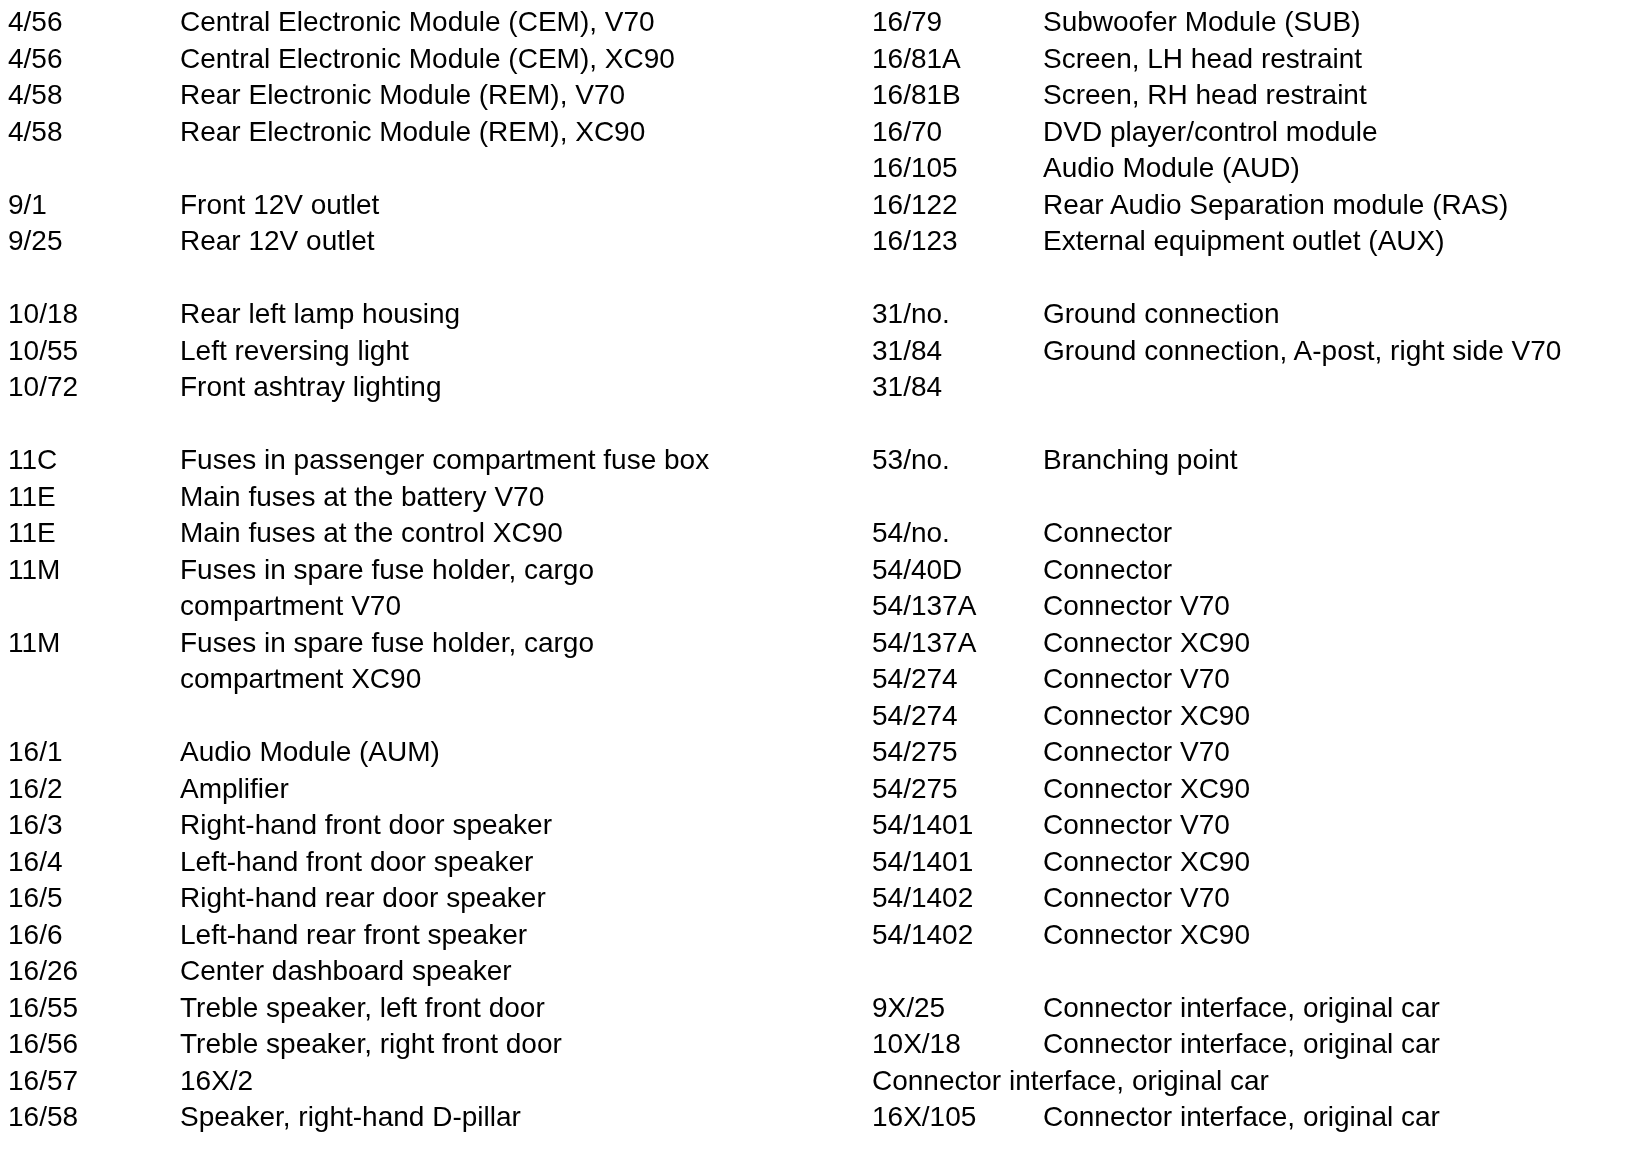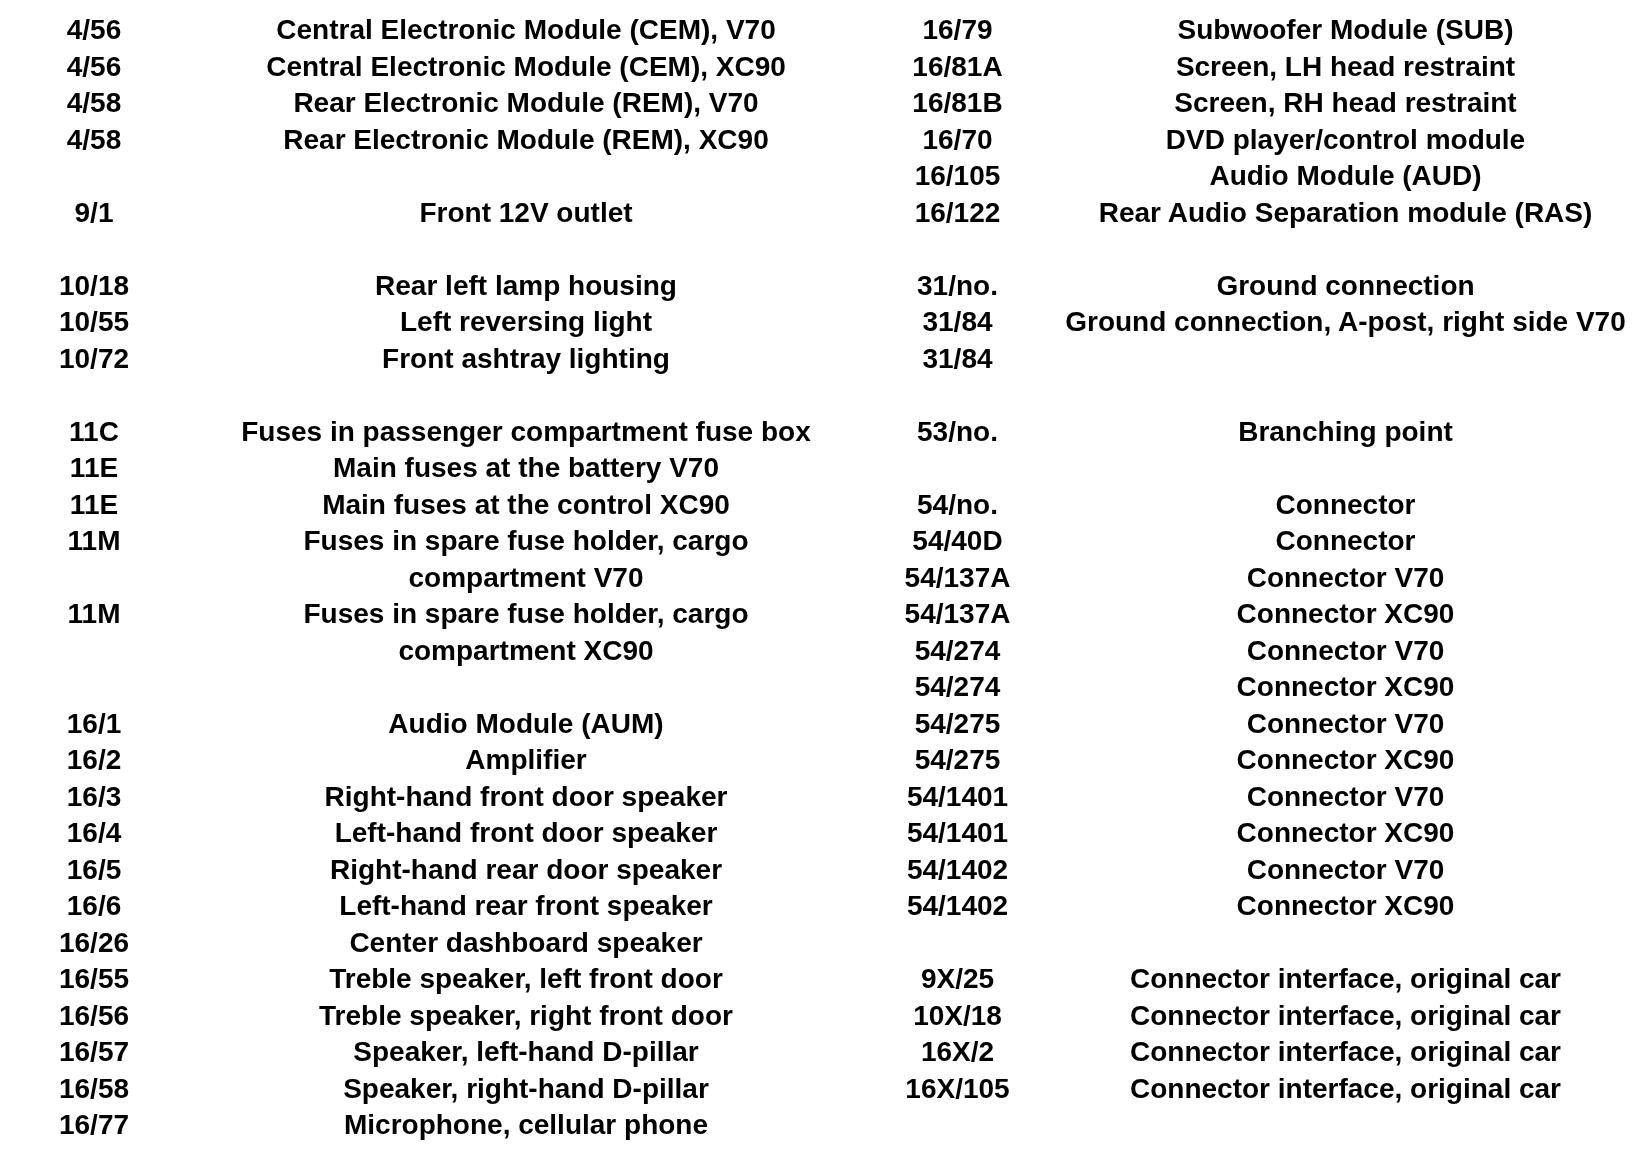--- a/index.html
+++ b/index.html
@@ -2,25 +2,24 @@
 <html><head>
 <meta charset="utf-8">
 <style>
   * { box-sizing: border-box; }
   html, body { margin: 0; padding: 0; }
   .page {
     position: relative;
     width: 1648px;
     height: 1172px;
     overflow: hidden;
-    padding: 12px 0 0 8px;
+    padding: 4px 0 0 8px;
     font-family: "Liberation Sans", "DejaVu Sans", sans-serif;
     font-size: 28px;
-    font-weight: 700;
-    text-align: center;
+    font-weight: 400;
   }
   .row {
     display: grid;
     grid-template-columns: 172px 692px 171px 1fr;
     height: 36.5px;
   }
   .cell {
     white-space: nowrap;
     line-height: 36.5px;
     overflow: visible;
@@ -66,20 +65,26 @@
     <div class="cell">Audio Module (AUD)</div>
   </div>
 
   <div class="row">
     <div class="cell">9/1</div>
     <div class="cell">Front 12V outlet</div>
     <div class="cell">16/122</div>
     <div class="cell">Rear Audio Separation module (RAS)</div>
   </div>
 
+  <div class="row">
+    <div class="cell">9/25</div>
+    <div class="cell">Rear 12V outlet</div>
+    <div class="cell">16/123</div>
+    <div class="cell">External equipment outlet (AUX)</div>
+  </div>
 
   <div class="row">
     <div class="cell"></div>
     <div class="cell"></div>
     <div class="cell"></div>
     <div class="cell"></div>
   </div>
 
   <div class="row">
     <div class="cell">10/18</div>
@@ -222,32 +227,25 @@
 
   <div class="row">
     <div class="cell">16/56</div>
     <div class="cell">Treble speaker, right front door</div>
     <div class="cell">10X/18</div>
     <div class="cell">Connector interface, original car</div>
   </div>
 
   <div class="row">
     <div class="cell">16/57</div>
-    <div class="cell">Speaker, left-hand D-pillar</div>
     <div class="cell">16X/2</div>
     <div class="cell">Connector interface, original car</div>
   </div>
 
   <div class="row">
     <div class="cell">16/58</div>
     <div class="cell">Speaker, right-hand D-pillar</div>
     <div class="cell">16X/105</div>
     <div class="cell">Connector interface, original car</div>
   </div>
 
-  <div class="row">
-    <div class="cell">16/77</div>
-    <div class="cell">Microphone, cellular phone</div>
-    <div class="cell"></div>
-    <div class="cell"></div>
-  </div>
 </div>
 </div>
 
 </body></html>

